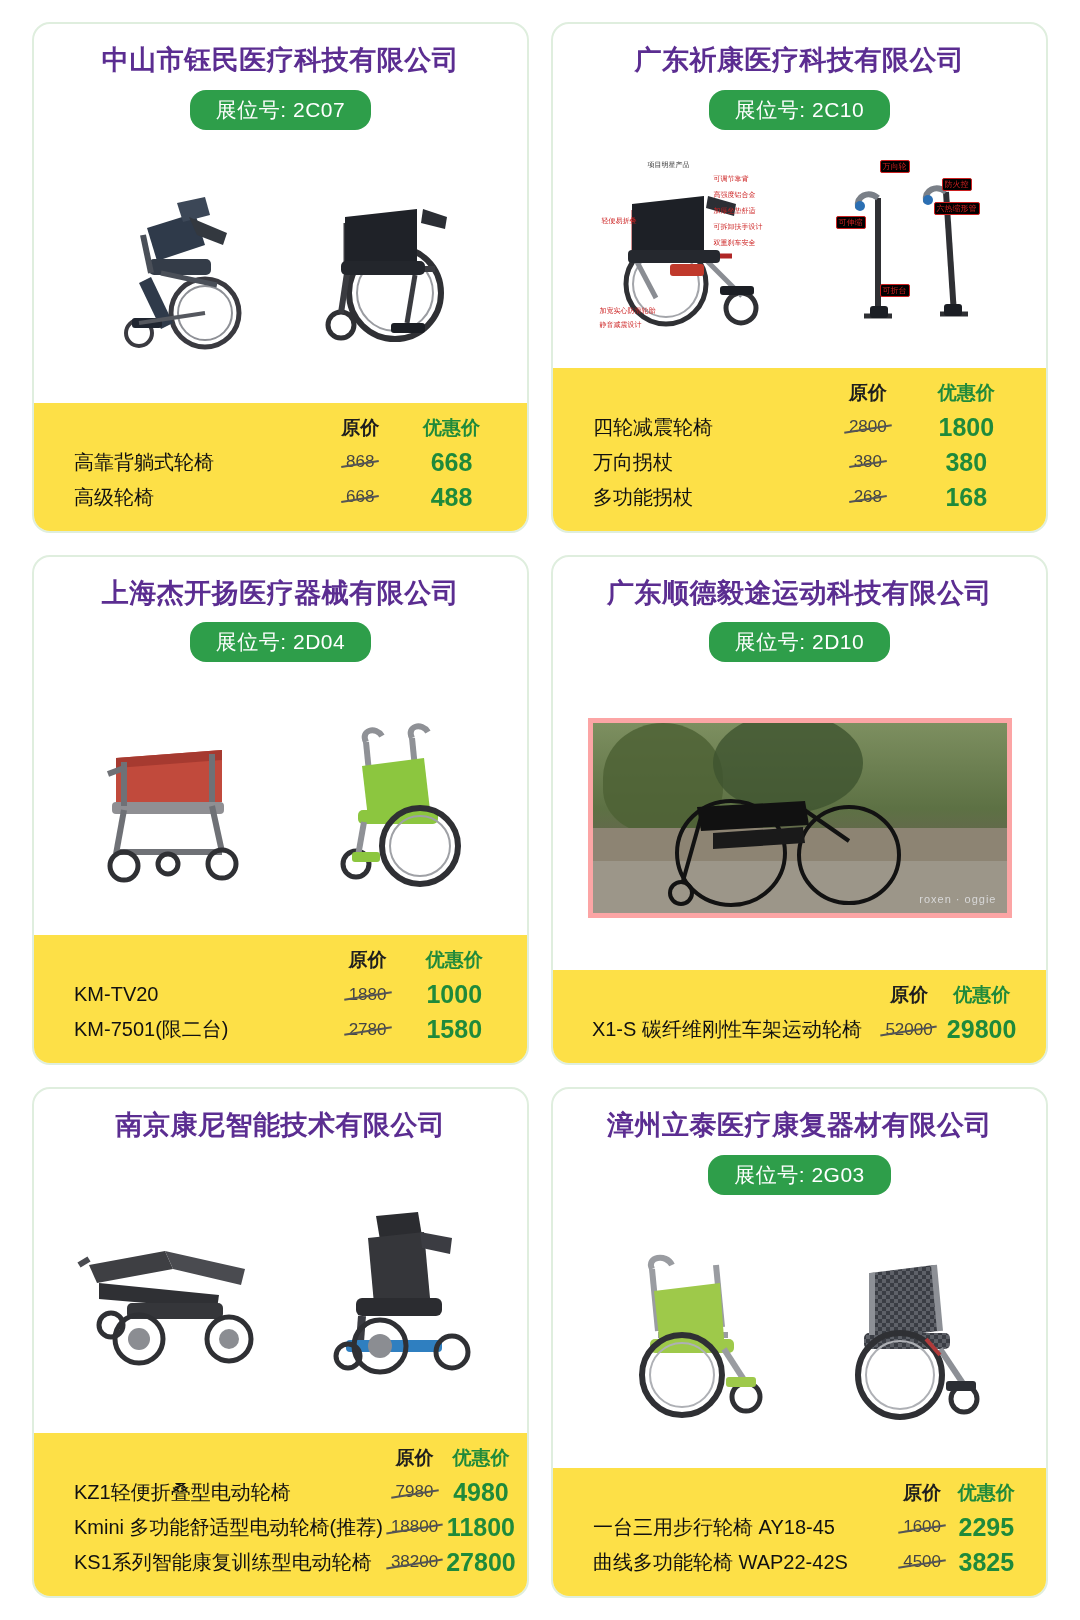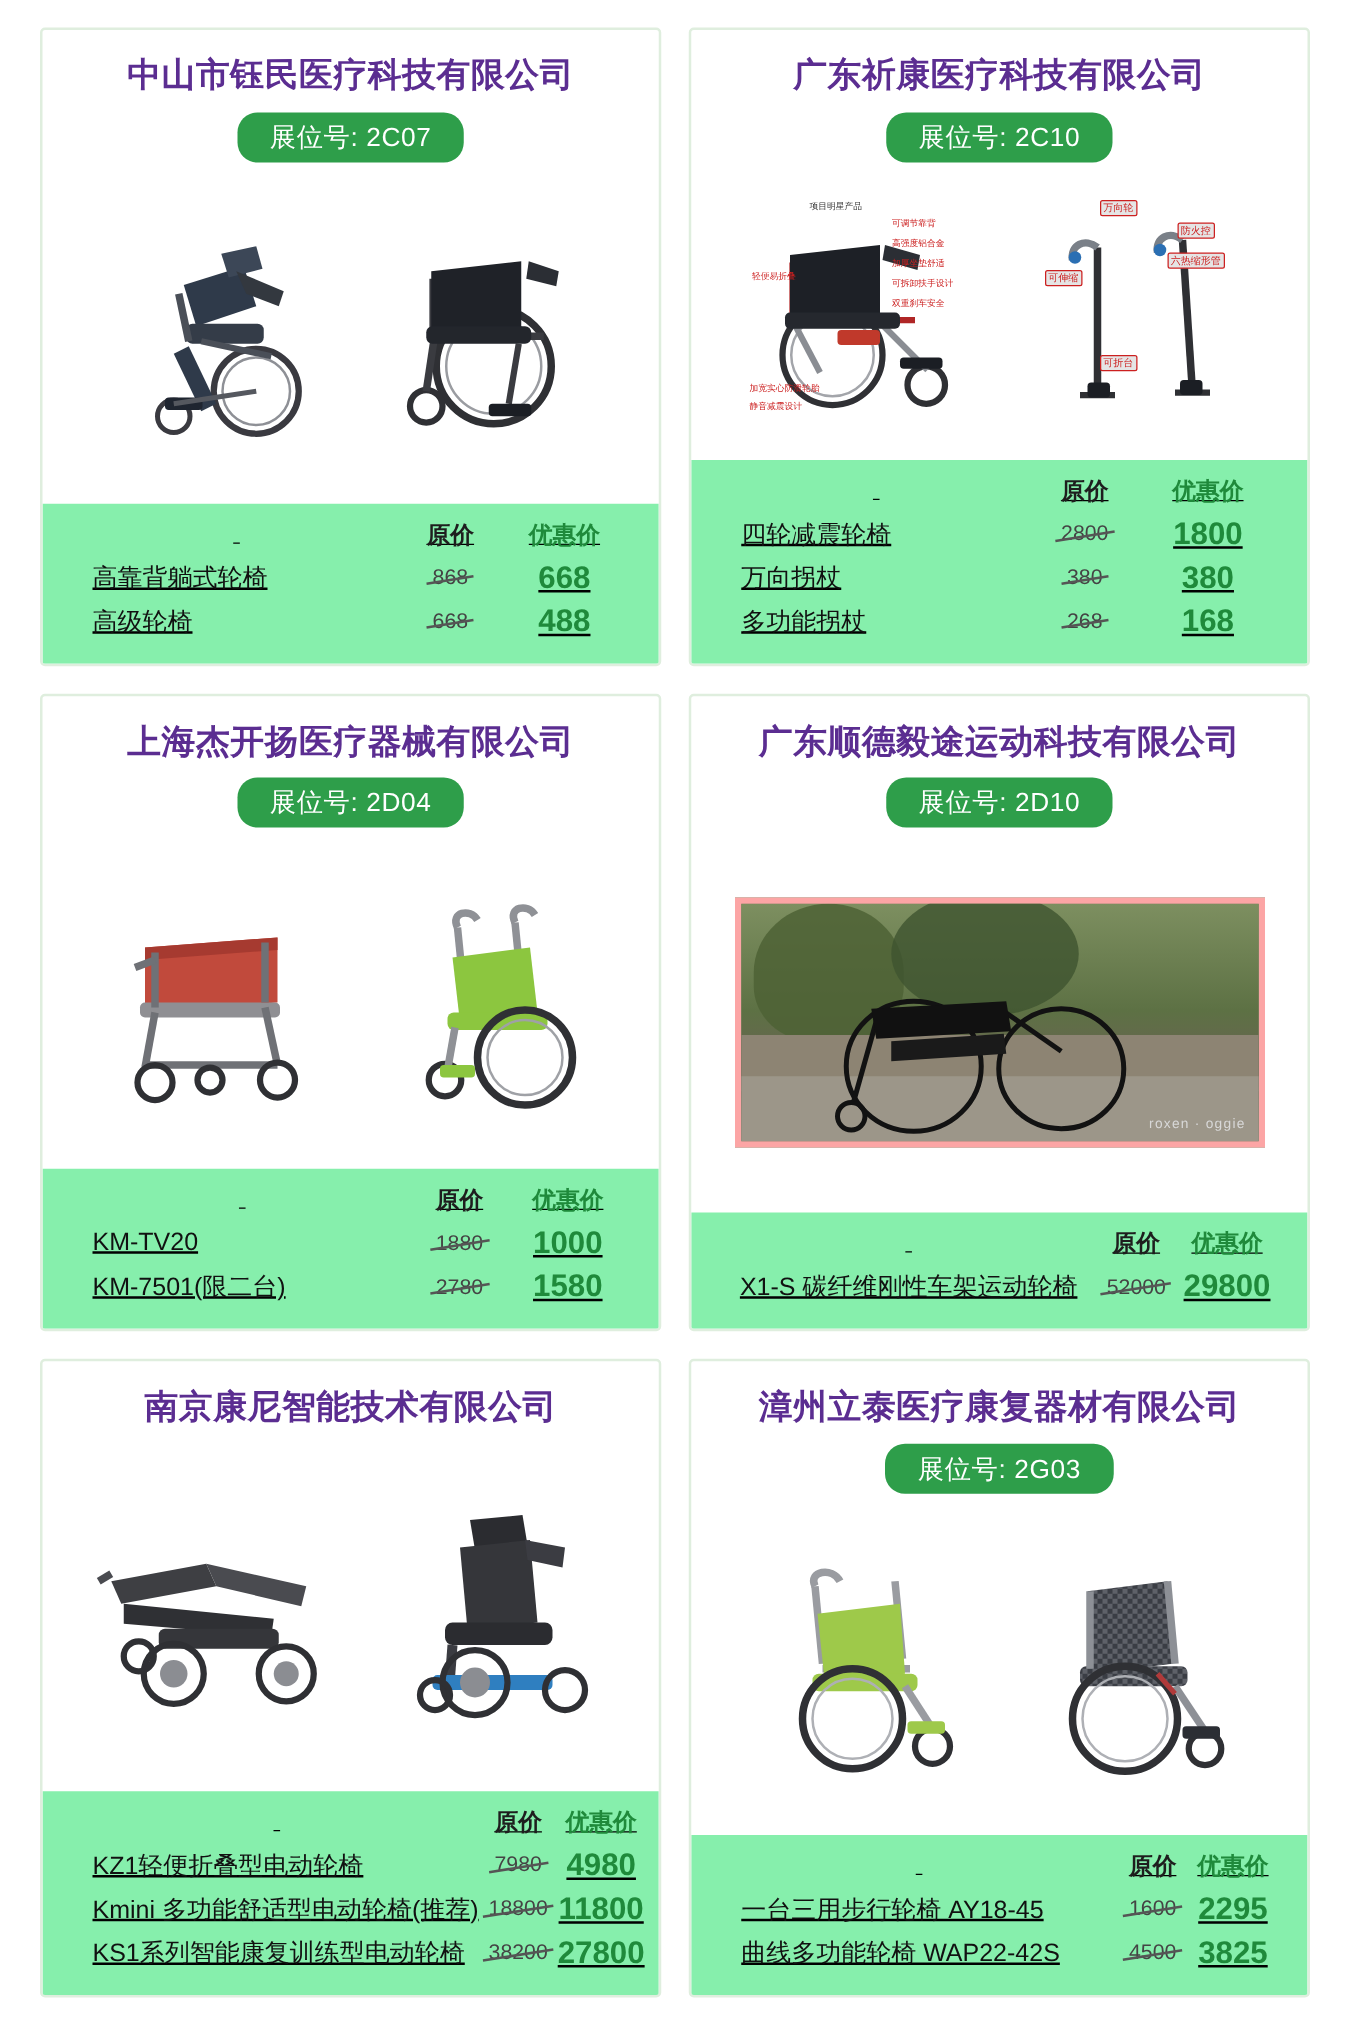--- a/index.html
+++ b/index.html
@@ -13,21 +13,21 @@
     width: 1080px; height: 1620px;
     padding: 22px 32px;
     display: grid;
     grid-template-columns: 1fr 1fr;
     grid-template-rows: repeat(3, 1fr);
     gap: 22px 22px;
   }
   .card {
     background: #ffffff;
     border: 2px solid #dfeede;
-    border-radius: 4px;
+    border-radius: 18px;
     overflow: hidden;
     display: flex;
     flex-direction: column;
     position: relative;
   }
   .card-head {
     padding: 22px 10px 0 10px;
     text-align: center;
   }
   .company {
@@ -51,23 +51,22 @@
   .media {
     flex: 1 1 auto;
     display: flex;
     align-items: center;
     justify-content: center;
     gap: 18px;
     padding: 10px 18px 6px 18px;
     min-height: 0;
   }
   .price-panel {
-    background: #86efac;
+    background: #fde047;
     padding: 10px 22px 16px 22px;
-    text-decoration: underline;
   }
   .price-table {
     width: 100%;
     border-collapse: collapse;
   }
   .price-table th {
     font-size: 19px;
     font-weight: bold;
     color: #1e1e1e;
     padding: 2px 4px 4px 4px;
@@ -132,21 +131,21 @@
   }
   .annot-label.dark { color: #333333; }
   .cane-label {
     position: absolute;
     font-size: 8px;
     color: #cc2020;
     border: 1px solid #cc2020;
     padding: 0 2px;
     border-radius: 2px;
     white-space: nowrap;
-    background: #e5e5e5;
+    background: #000000;
   }
 </style>
 </head>
 <body>
 
 <div class="page">
 
   <div class="card">
     <div class="card-head">
       <div class="company">中山市钰民医疗科技有限公司</div>

